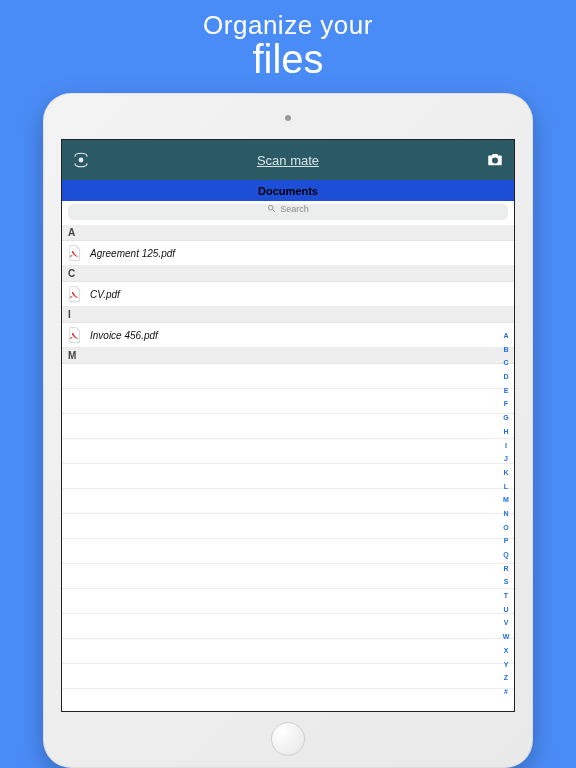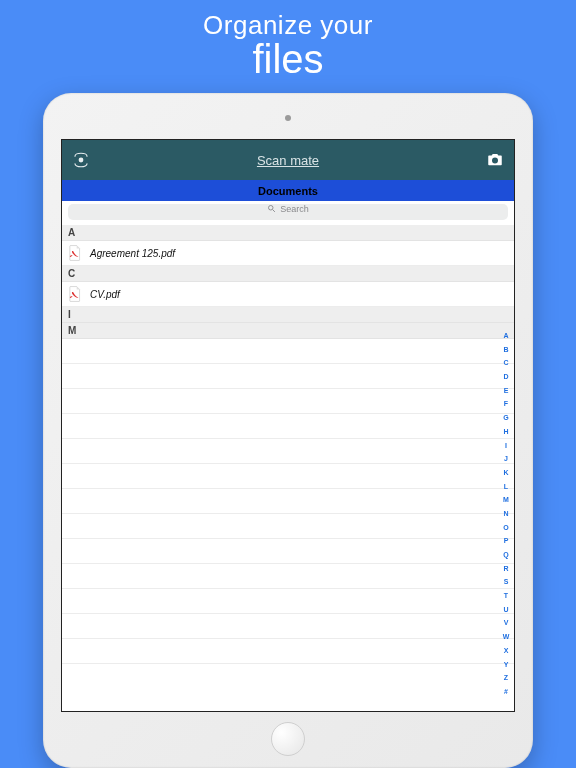--- a/index.html
+++ b/index.html
@@ -204,20 +204,30 @@
           <span class="pdf-icon">
             <svg width="14" height="16" viewBox="0 0 24 28">
               <path fill="#fff" stroke="#bdbdbd" d="M4 1h11l5 5v20a1 1 0 0 1-1 1H4a1 1 0 0 1-1-1V2a1 1 0 0 1 1-1z"></path>
               <path fill="#e0e0e0" d="M15 1v5h5z"></path>
               <path fill="#d33" d="M9 11c3 6 6 9 9 9-2 2-7-1-10-5-2-3-2-6 1-4zm-1 7c-3 3-5 4-5 2 0-1 2-2 5-2z"></path>
             </svg>
           </span>
           <span>CV.pdf</span>
         </div>
         <div class="section-header">I</div>
+        <div class="row">
+          <span class="pdf-icon">
+            <svg width="14" height="16" viewBox="0 0 24 28">
+              <path fill="#fff" stroke="#bdbdbd" d="M4 1h11l5 5v20a1 1 0 0 1-1 1H4a1 1 0 0 1-1-1V2a1 1 0 0 1 1-1z"></path>
+              <path fill="#e0e0e0" d="M15 1v5h5z"></path>
+              <path fill="#d33" d="M9 11c3 6 6 9 9 9-2 2-7-1-10-5-2-3-2-6 1-4zm-1 7c-3 3-5 4-5 2 0-1 2-2 5-2z"></path>
+            </svg>
+          </span>
+          <span>Invoice 456.pdf</span>
+        </div>
         <div class="section-header">M</div>
         <div class="row empty"></div>
         <div class="row empty"></div>
         <div class="row empty"></div>
         <div class="row empty"></div>
         <div class="row empty"></div>
         <div class="row empty"></div>
         <div class="row empty"></div>
         <div class="row empty"></div>
         <div class="row empty"></div>

